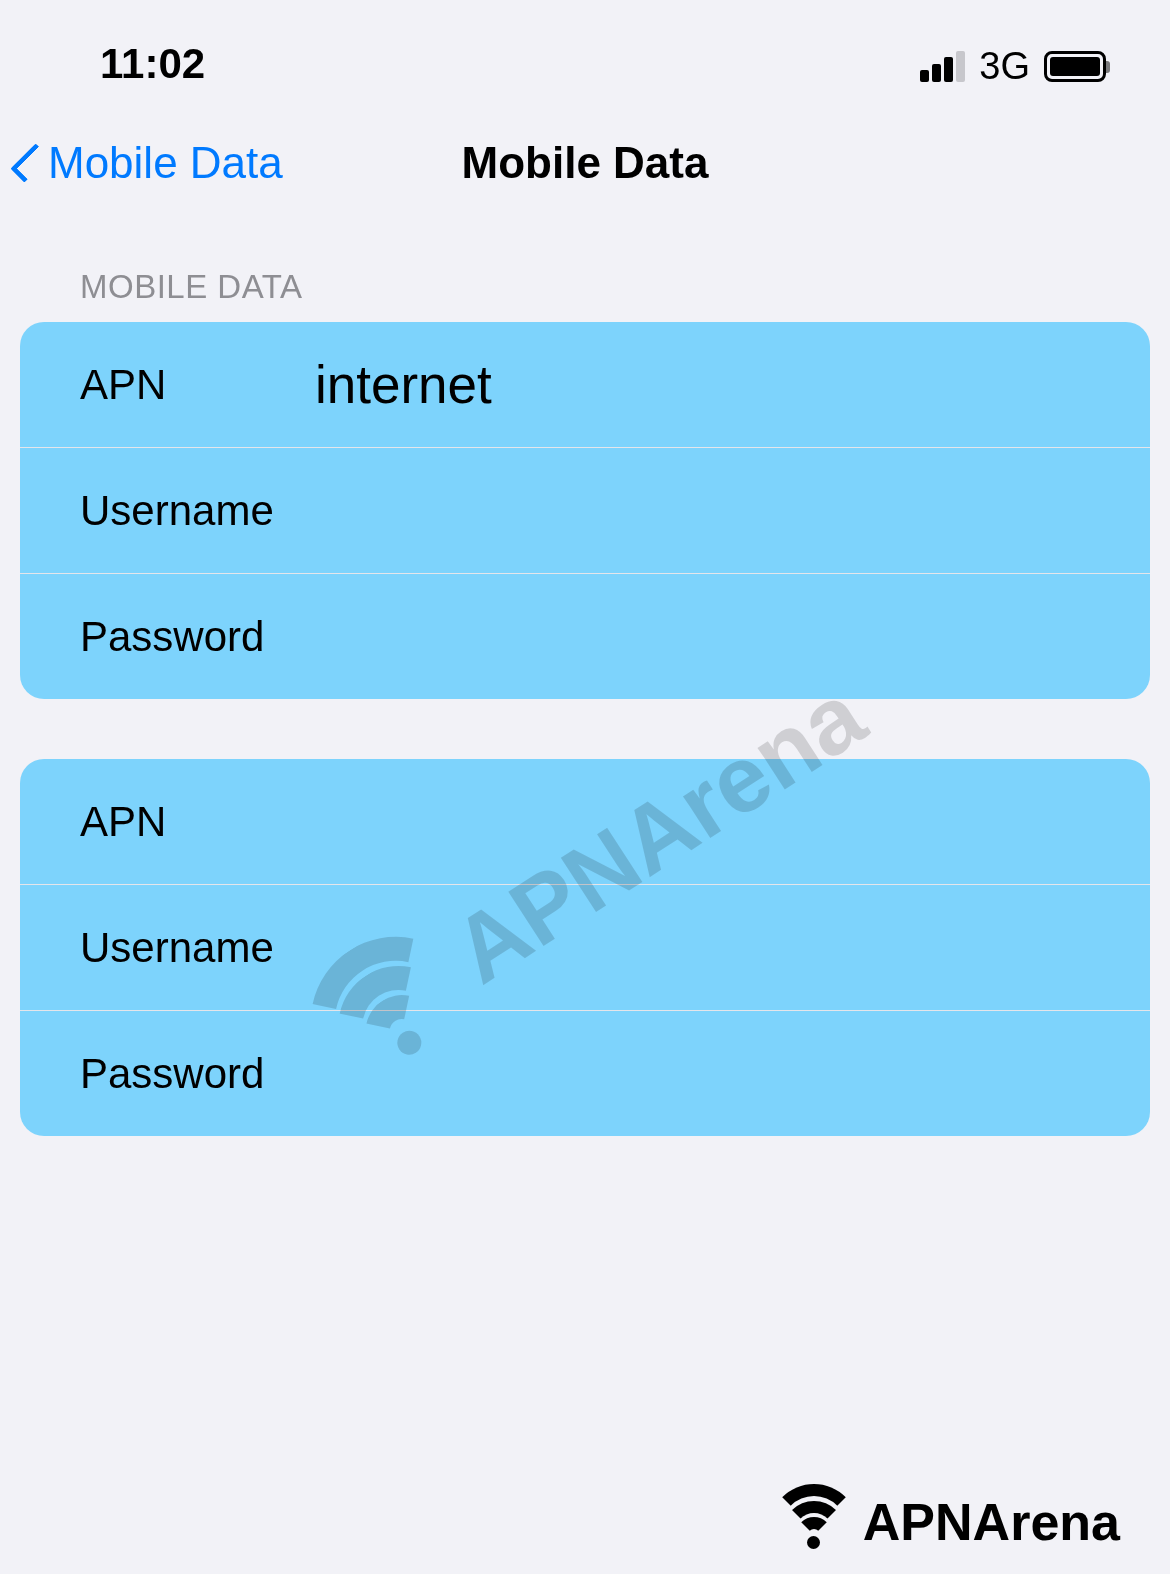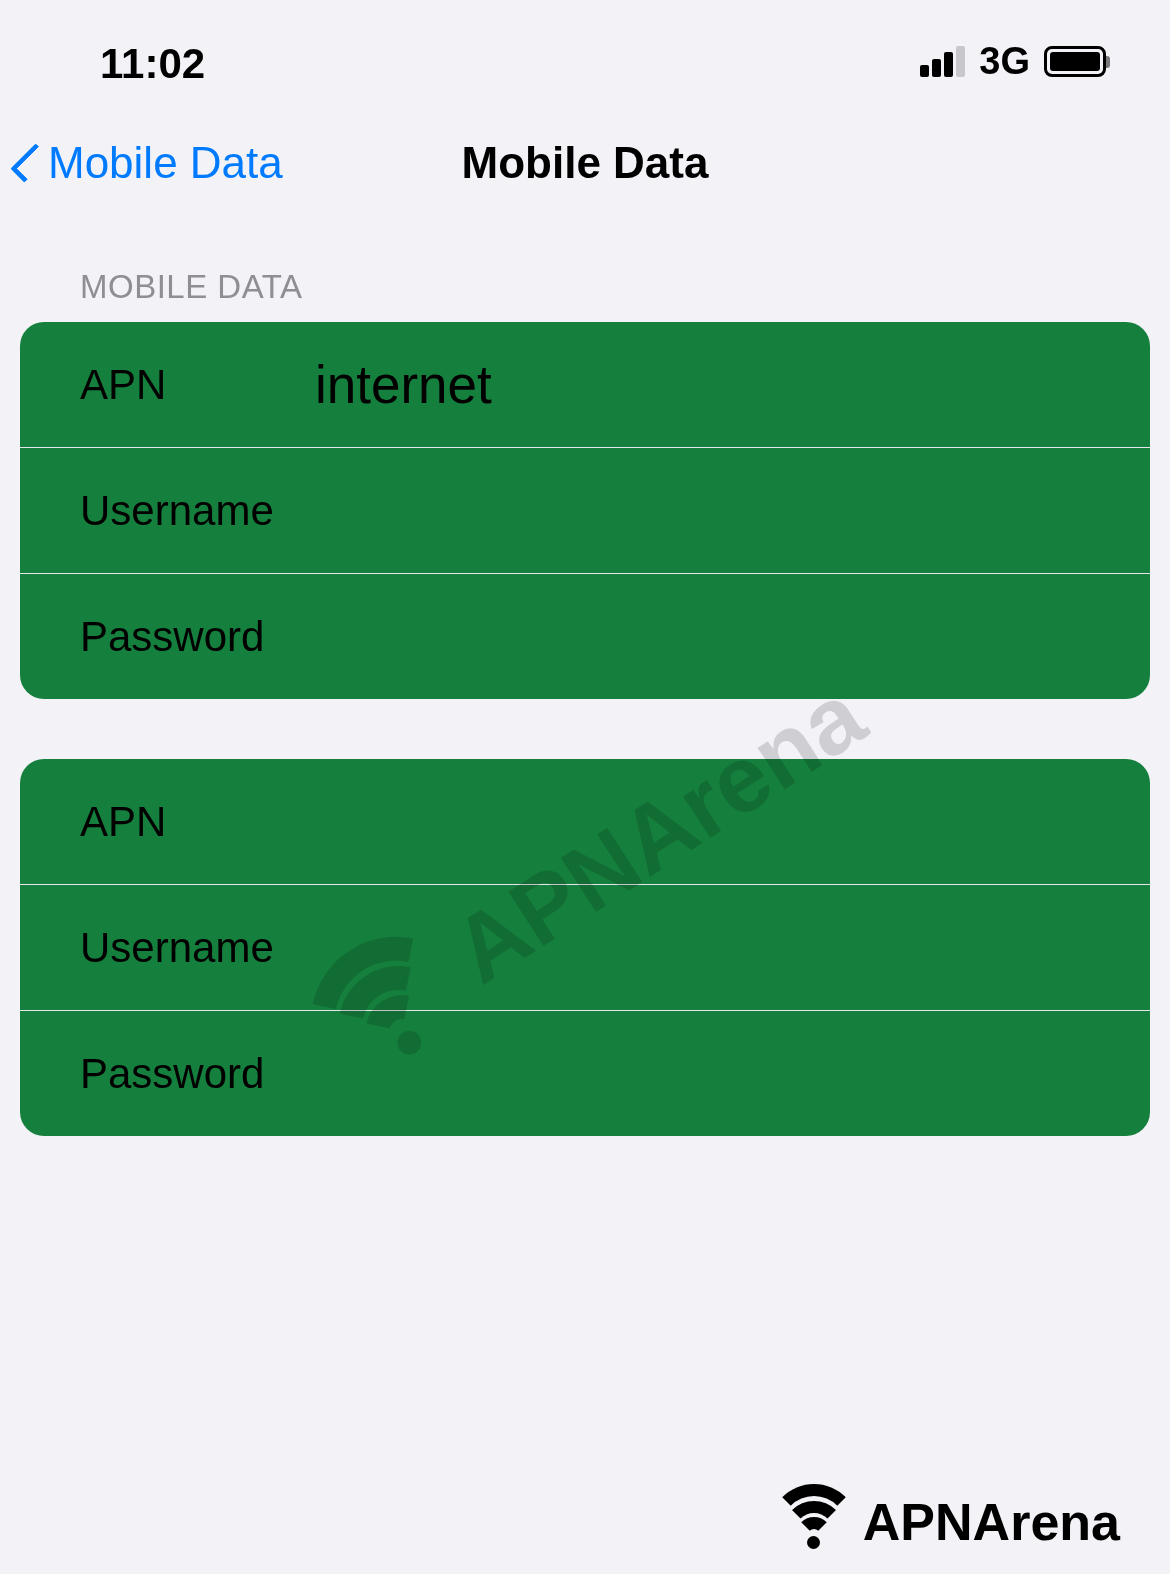--- a/index.html
+++ b/index.html
@@ -11,21 +11,21 @@
     body {
       width: 1170px;
       height: 1574px;
       background: #f2f2f7;
       position: relative;
       overflow: hidden;
     }
     .status-bar {
       display: flex;
       justify-content: space-between;
-      align-items: flex-start;
+      align-items: flex-end;
       padding: 40px 60px 30px 100px;
     }
     .status-time {
       font-size: 42px;
       font-weight: 600;
       color: #000;
     }
     .status-right {
       display: flex;
       align-items: center;
@@ -40,21 +40,21 @@
       width: 9px;
       background: #000;
       border-radius: 2px;
     }
     .signal-bar.b1 { height: 12px; }
     .signal-bar.b2 { height: 18px; }
     .signal-bar.b3 { height: 25px; }
     .signal-bar.b4 { height: 31px; background: #c7c7cc; }
     .network-label {
       font-size: 38px;
-      font-weight: 700;
+      font-weight: 400;
       color: #000;
     }
     .battery {
       display: flex;
       align-items: center;
     }
     .battery-body {
       width: 62px;
       height: 31px;
       border: 3px solid #000;
@@ -113,21 +113,21 @@
       margin: 30px 20px 0 20px;
     }
     .section-header {
       font-size: 33px;
       color: #8e8e93;
       text-transform: uppercase;
       padding: 0 40px 16px 60px;
       letter-spacing: 0.5px;
     }
     .section-body {
-      background: #15803d;
+      background: #7dd3fc;
       border-radius: 24px;
       overflow: hidden;
     }
     .row {
       display: flex;
       align-items: center;
       padding: 32px 40px 32px 60px;
       border-bottom: 1px solid #e5e5ea;
     }
     .row:last-child {

